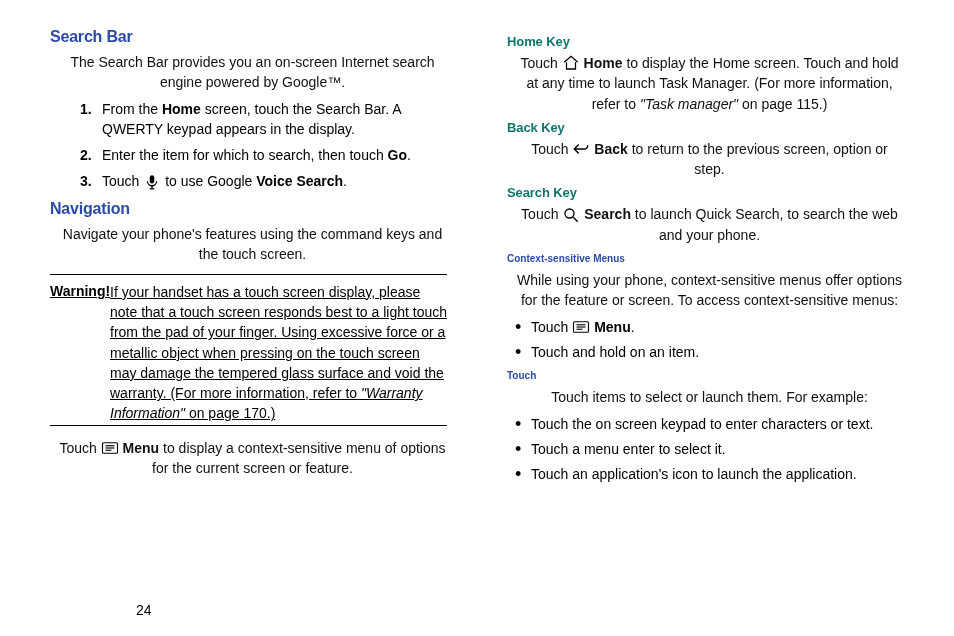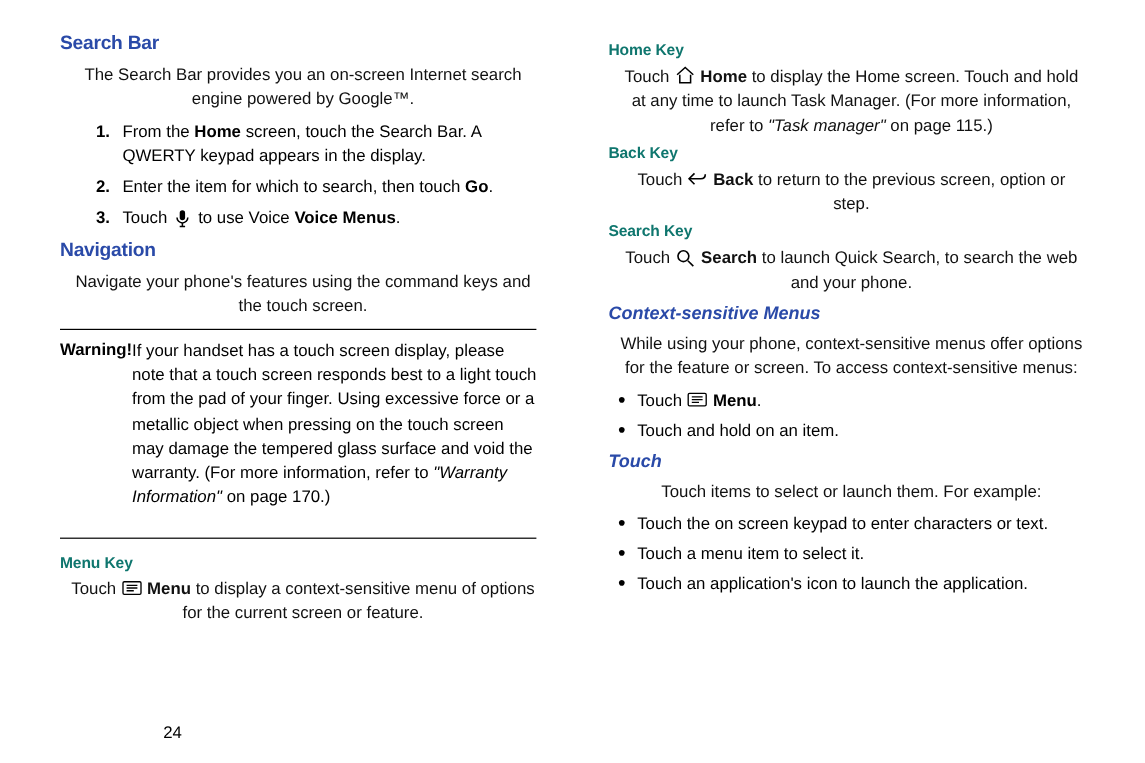--- a/index.html
+++ b/index.html
@@ -26,22 +26,21 @@
     font-family: Arial, Helvetica, sans-serif;
     font-weight: 900;
     font-size: 16px;
     color: #2a4aa8;
     margin-bottom: 6px;
     letter-spacing: -0.2px;
   }
   .hdr-sub {
     font-family: Arial, Helvetica, sans-serif;
     font-weight: 700;
-    font-style: italic;
-    font-size: 15px;
+    font-size: 10px;
     color: #2a4aa8;
     margin: 8px 0 6px 0;
   }
   .hdr-small {
     font-family: Arial, Helvetica, sans-serif;
     font-weight: 900;
     font-size: 13px;
     color: #0f766e;
     margin: 6px 0 4px 0;
     letter-spacing: -0.1px;
@@ -69,23 +68,24 @@
   }
   ol.numlist li .num {
     position: absolute;
     left: 0;
     font-weight: 700;
   }
   .warnblock {
     border-top: 1px solid #000;
     border-bottom: 1px solid #000;
     margin: 10px 0 12px 0;
-    padding: 6px 0 24px 0;
-    font-size: 14px;
-    line-height: 1.45;
+    padding: 6px 0 1px 0;
+    font-size: 14px;
+    line-height: 1.45;
+    text-decoration: underline;
   }
   .warnblock .wlabel { font-weight: 700; }
   .warnblock .wtext { display: block; margin-left: 60px; margin-top: -20px; }
   ul.bullets {
     list-style: none;
     margin: 0 0 8px 8px;
     padding: 0;
   }
   ul.bullets li {
     font-size: 14px;
@@ -137,35 +137,34 @@
         <span class="num">2.</span>
         <span>Enter the item for which to search, then touch </span><span class="bold">Go</span><span>.</span>
       </li>
       <li>
         <span class="num">3.</span>
         <span>Touch </span><span class="icon"><svg viewBox="0 0 24 24">
               <rect x="9" y="3" width="6" height="11" rx="3" fill="#000"></rect>
               <path d="M6 11a6 6 0 0 0 12 0" stroke="#000" stroke-width="1.7" fill="none"></path>
               <line x1="12" y1="17" x2="12" y2="21" stroke="#000" stroke-width="1.7"></line>
               <line x1="9" y1="21" x2="15" y2="21" stroke="#000" stroke-width="1.7"></line>
-            </svg></span><span> to use Voice </span><span class="bold">Voice Menus</span><span>.</span>
+            </svg></span><span> to use Google </span><span class="bold">Voice Search</span><span>.</span>
       </li>
     </ol>
 
     <div class="hdr-main">Navigation</div>
     <p class="p">Navigate your phone's features using the command keys and the touch screen.</p>
 
     <div class="warnblock">
       <span class="wlabel">Warning!</span>
       <span class="wtext">
         <span>If your handset has a touch screen display, please note that a touch screen responds best to a light touch from the pad of your finger. Using excessive force or a metallic object when pressing on the touch screen may damage the tempered glass surface and void the warranty. (For more information, refer to </span><span class="italic">"Warranty Information"</span><span>  on page 170.)</span>
       </span>
     </div>
 
-    <div class="hdr-small">Menu Key</div>
     <p class="p">
       <span>Touch </span><span class="icon"><svg viewBox="0 0 24 24">
             <rect x="2" y="5" width="20" height="14" rx="1.5" fill="none" stroke="#000" stroke-width="1.5"></rect>
             <line x1="6" y1="9" x2="18" y2="9" stroke="#000" stroke-width="1.5"></line>
             <line x1="6" y1="12" x2="18" y2="12" stroke="#000" stroke-width="1.5"></line>
             <line x1="6" y1="15" x2="14" y2="15" stroke="#000" stroke-width="1.5"></line>
           </svg></span> <span class="bold">Menu</span><span> to display a context-sensitive menu of options for the current screen or feature.</span>
     </p>
 
   </div>
@@ -209,20 +208,20 @@
               <line x1="6" y1="15" x2="14" y2="15" stroke="#000" stroke-width="1.5"></line>
             </svg></span> <span class="bold">Menu</span><span>.</span>
       </li>
       <li>Touch and hold on an item.</li>
     </ul>
 
     <div class="hdr-sub">Touch</div>
     <p class="p">Touch items to select or launch them. For example:</p>
     <ul class="bullets">
       <li>Touch the on screen keypad to enter characters or text.</li>
-      <li>Touch a menu item to select it.</li>
+      <li>Touch a menu enter to select it.</li>
       <li>Touch an application's icon to launch the application.</li>
     </ul>
 
   </div>
 </div>
 
 <div class="pagenum">24</div>
 
 </body></html>

